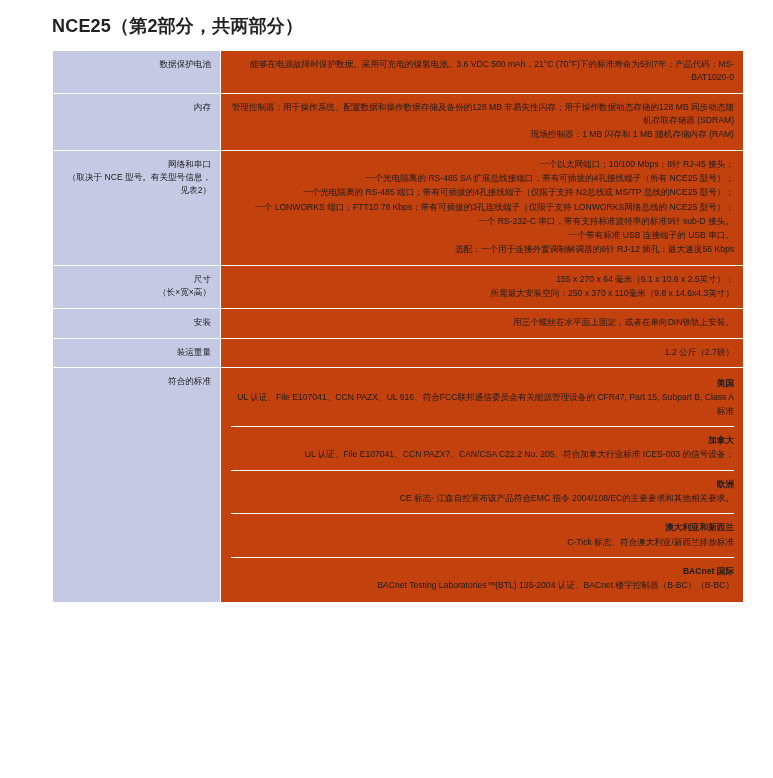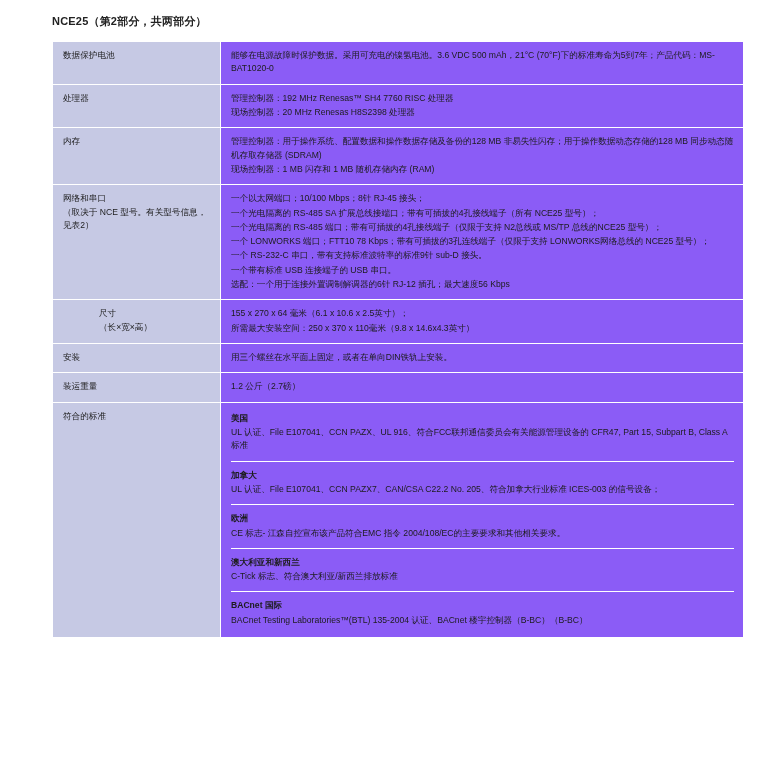--- a/index.html
+++ b/index.html
@@ -13,47 +13,48 @@
     font-family: "Liberation Sans", sans-serif;
     color: #1a1a1a;
     -webkit-font-smoothing: antialiased;
   }
   .page {
     width: 773px;
     box-sizing: border-box;
     padding: 14px 22px 8px 22px;
   }
   .page-title {
-    font-size: 11px;
+    font-size: 18px;
     color: #222;
     margin: 0 0 12px 30px;
     letter-spacing: 0.2px;
   }
   table.spec {
     border-collapse: collapse;
     width: 692px;
     margin-left: 30px;
     table-layout: fixed;
+    text-align: right;
   }
   table.spec td {
     vertical-align: top;
     border: 1px solid #ffffff;
     padding: 7px 9px 7px 10px;
     font-size: 8.6px;
     line-height: 1.55;
   }
   td.label {
     width: 148px;
     background: #c6c9e4;
     color: #1c1c1c;
     font-size: 9px;
     padding-top: 9px;
   }
   td.value {
-    background: #8b5cf6;
+    background: #c2410c;
     color: #1c1c1c;
   }
   td.value p {
     margin: 0 0 1px 0;
   }
   td.value p.gap {
   }
   .sub-head {
     font-weight: bold;
     margin: 0 0 2px 0;
@@ -82,27 +83,20 @@
   <table class="spec">
     <tbody>
 
       <tr>
         <td class="label">数据保护电池</td>
         <td class="value">
           <p>能够在电源故障时保护数据。采用可充电的镍氢电池。3.6 VDC 500 mAh，21°C (70°F)下的标准寿命为5到7年；产品代码：MS-BAT1020-0</p>
         </td>
       </tr>
 
-      <tr>
-        <td class="label">处理器</td>
-        <td class="value">
-          <p>管理控制器：192 MHz Renesas™ SH4 7760 RISC 处理器</p>
-          <p>现场控制器：20 MHz Renesas H8S2398 处理器</p>
-        </td>
-      </tr>
 
       <tr>
         <td class="label">内存</td>
         <td class="value">
           <p>管理控制器：用于操作系统、配置数据和操作数据存储及备份的128 MB 非易失性闪存；用于操作数据动态存储的128 MB 同步动态随机存取存储器 (SDRAM)</p>
           <p>现场控制器：1 MB 闪存和 1 MB 随机存储内存 (RAM)</p>
         </td>
       </tr>
 
 

